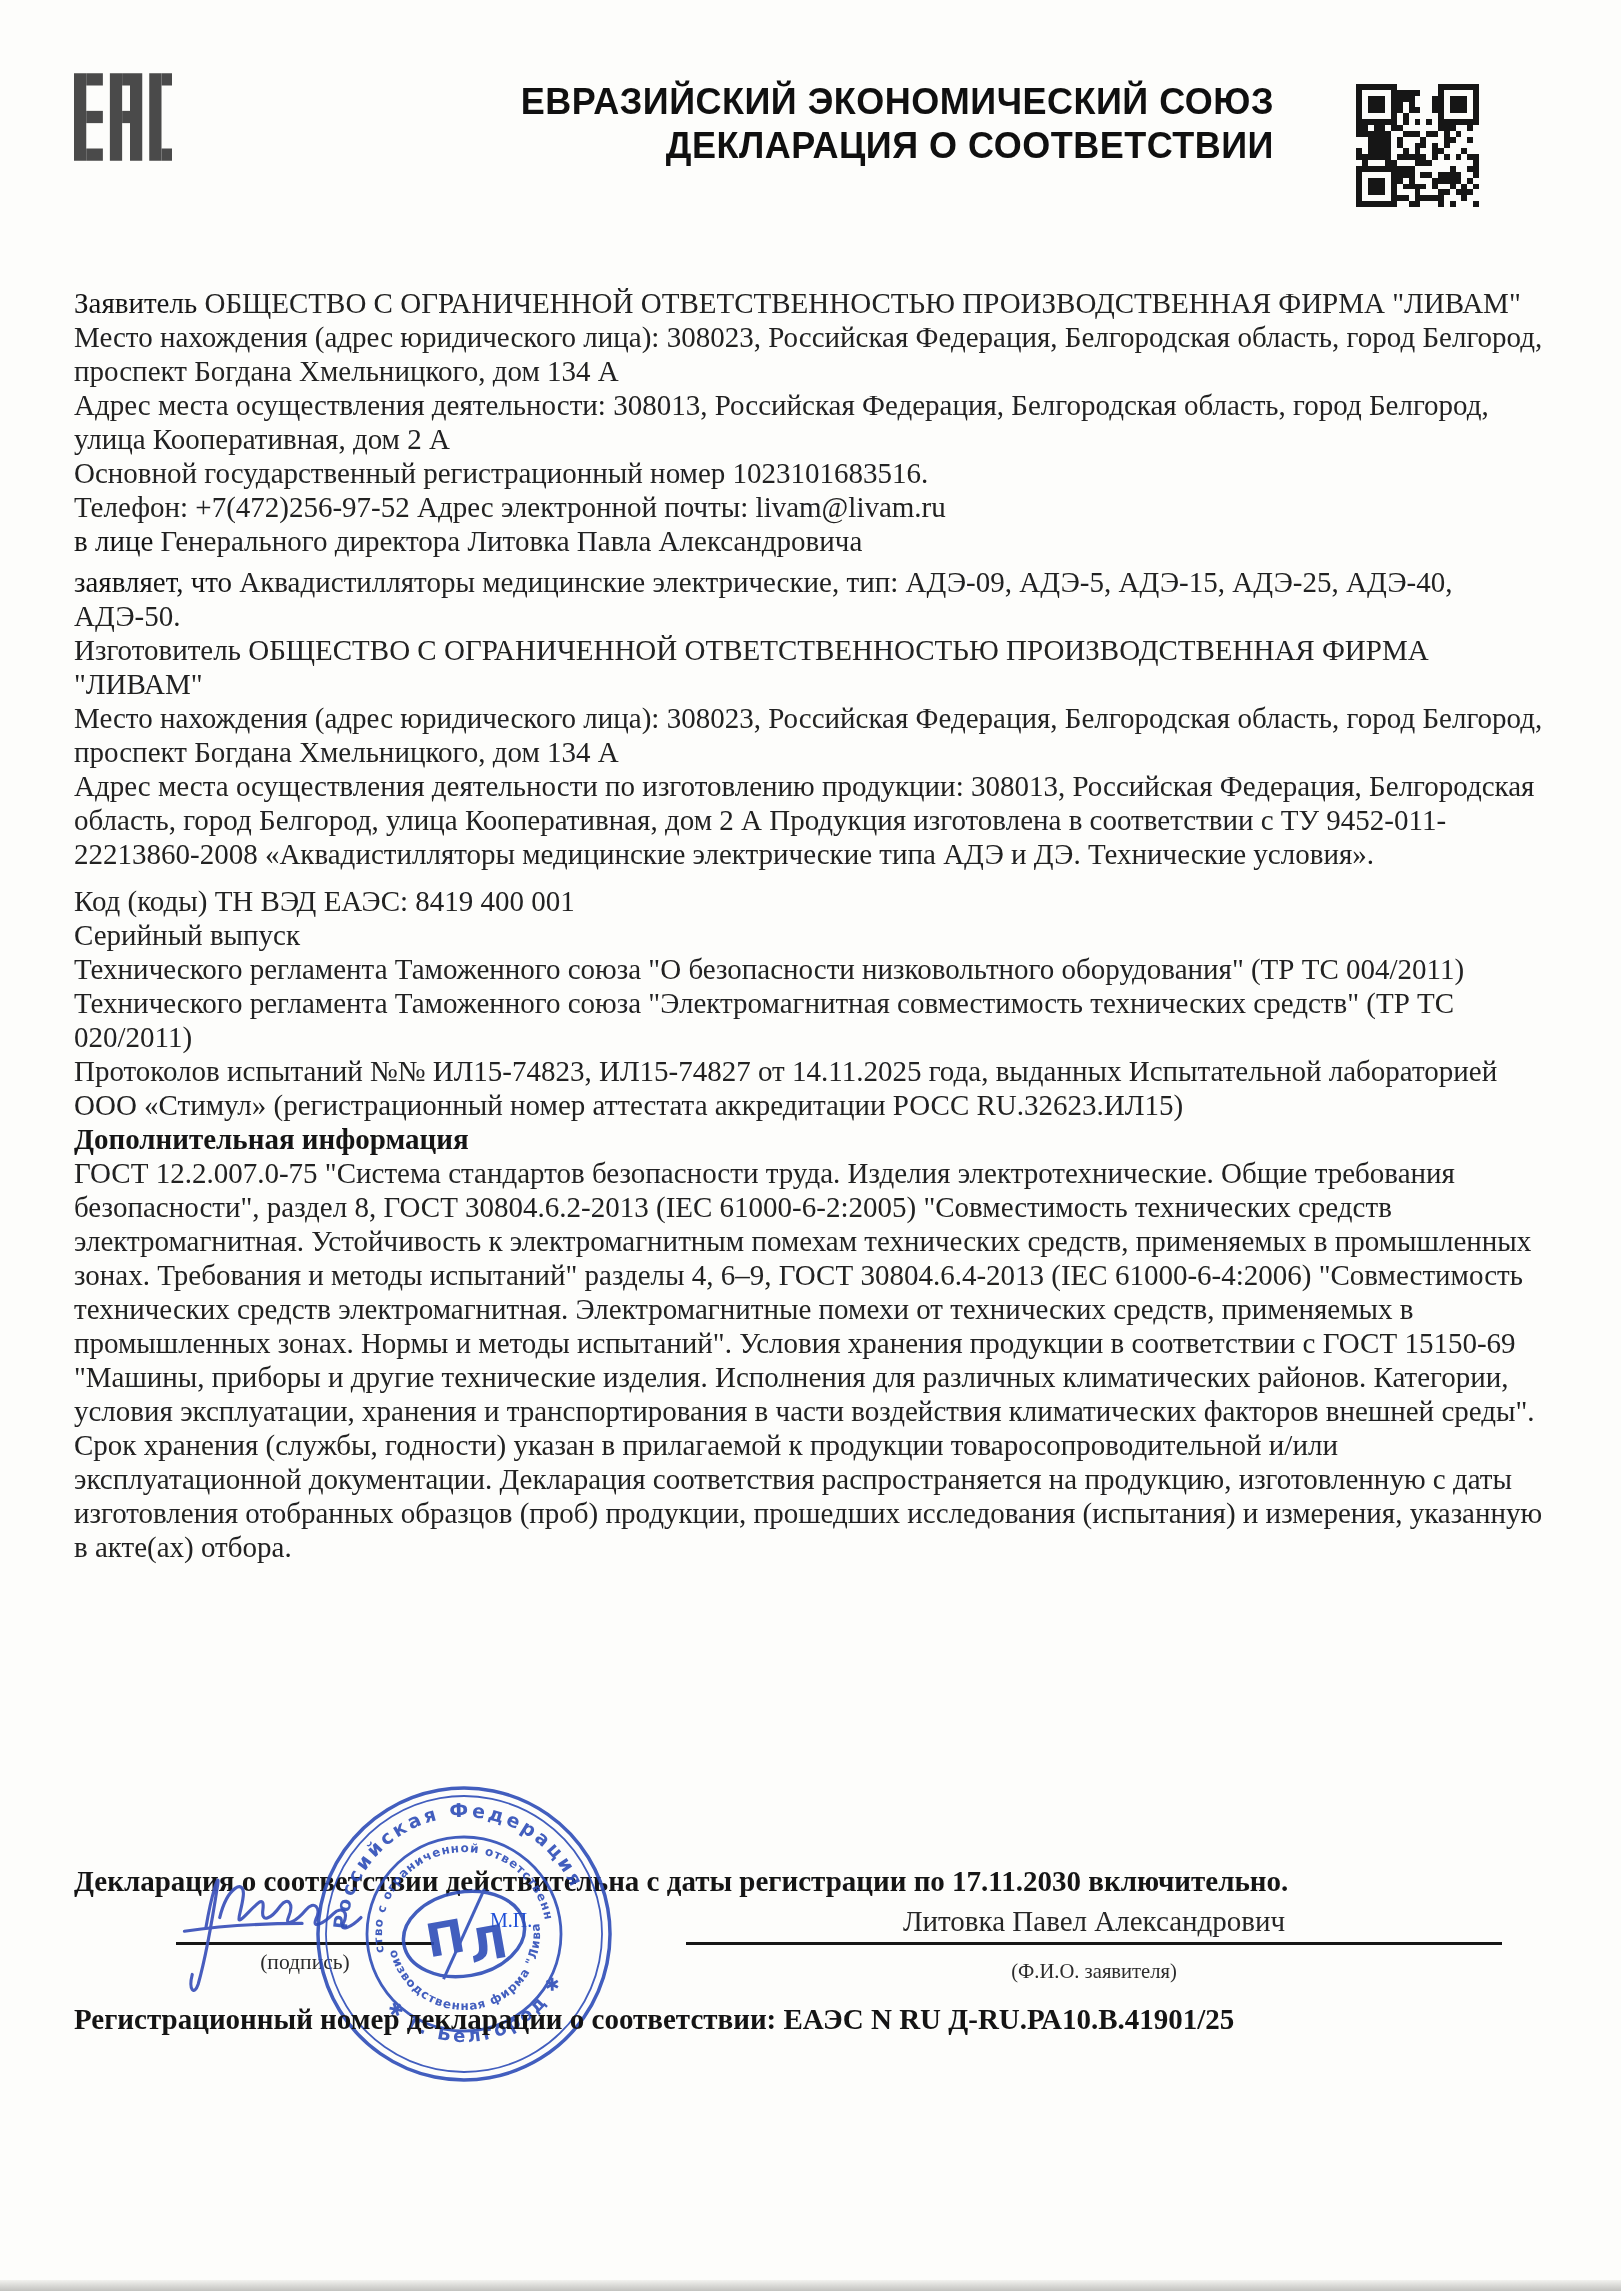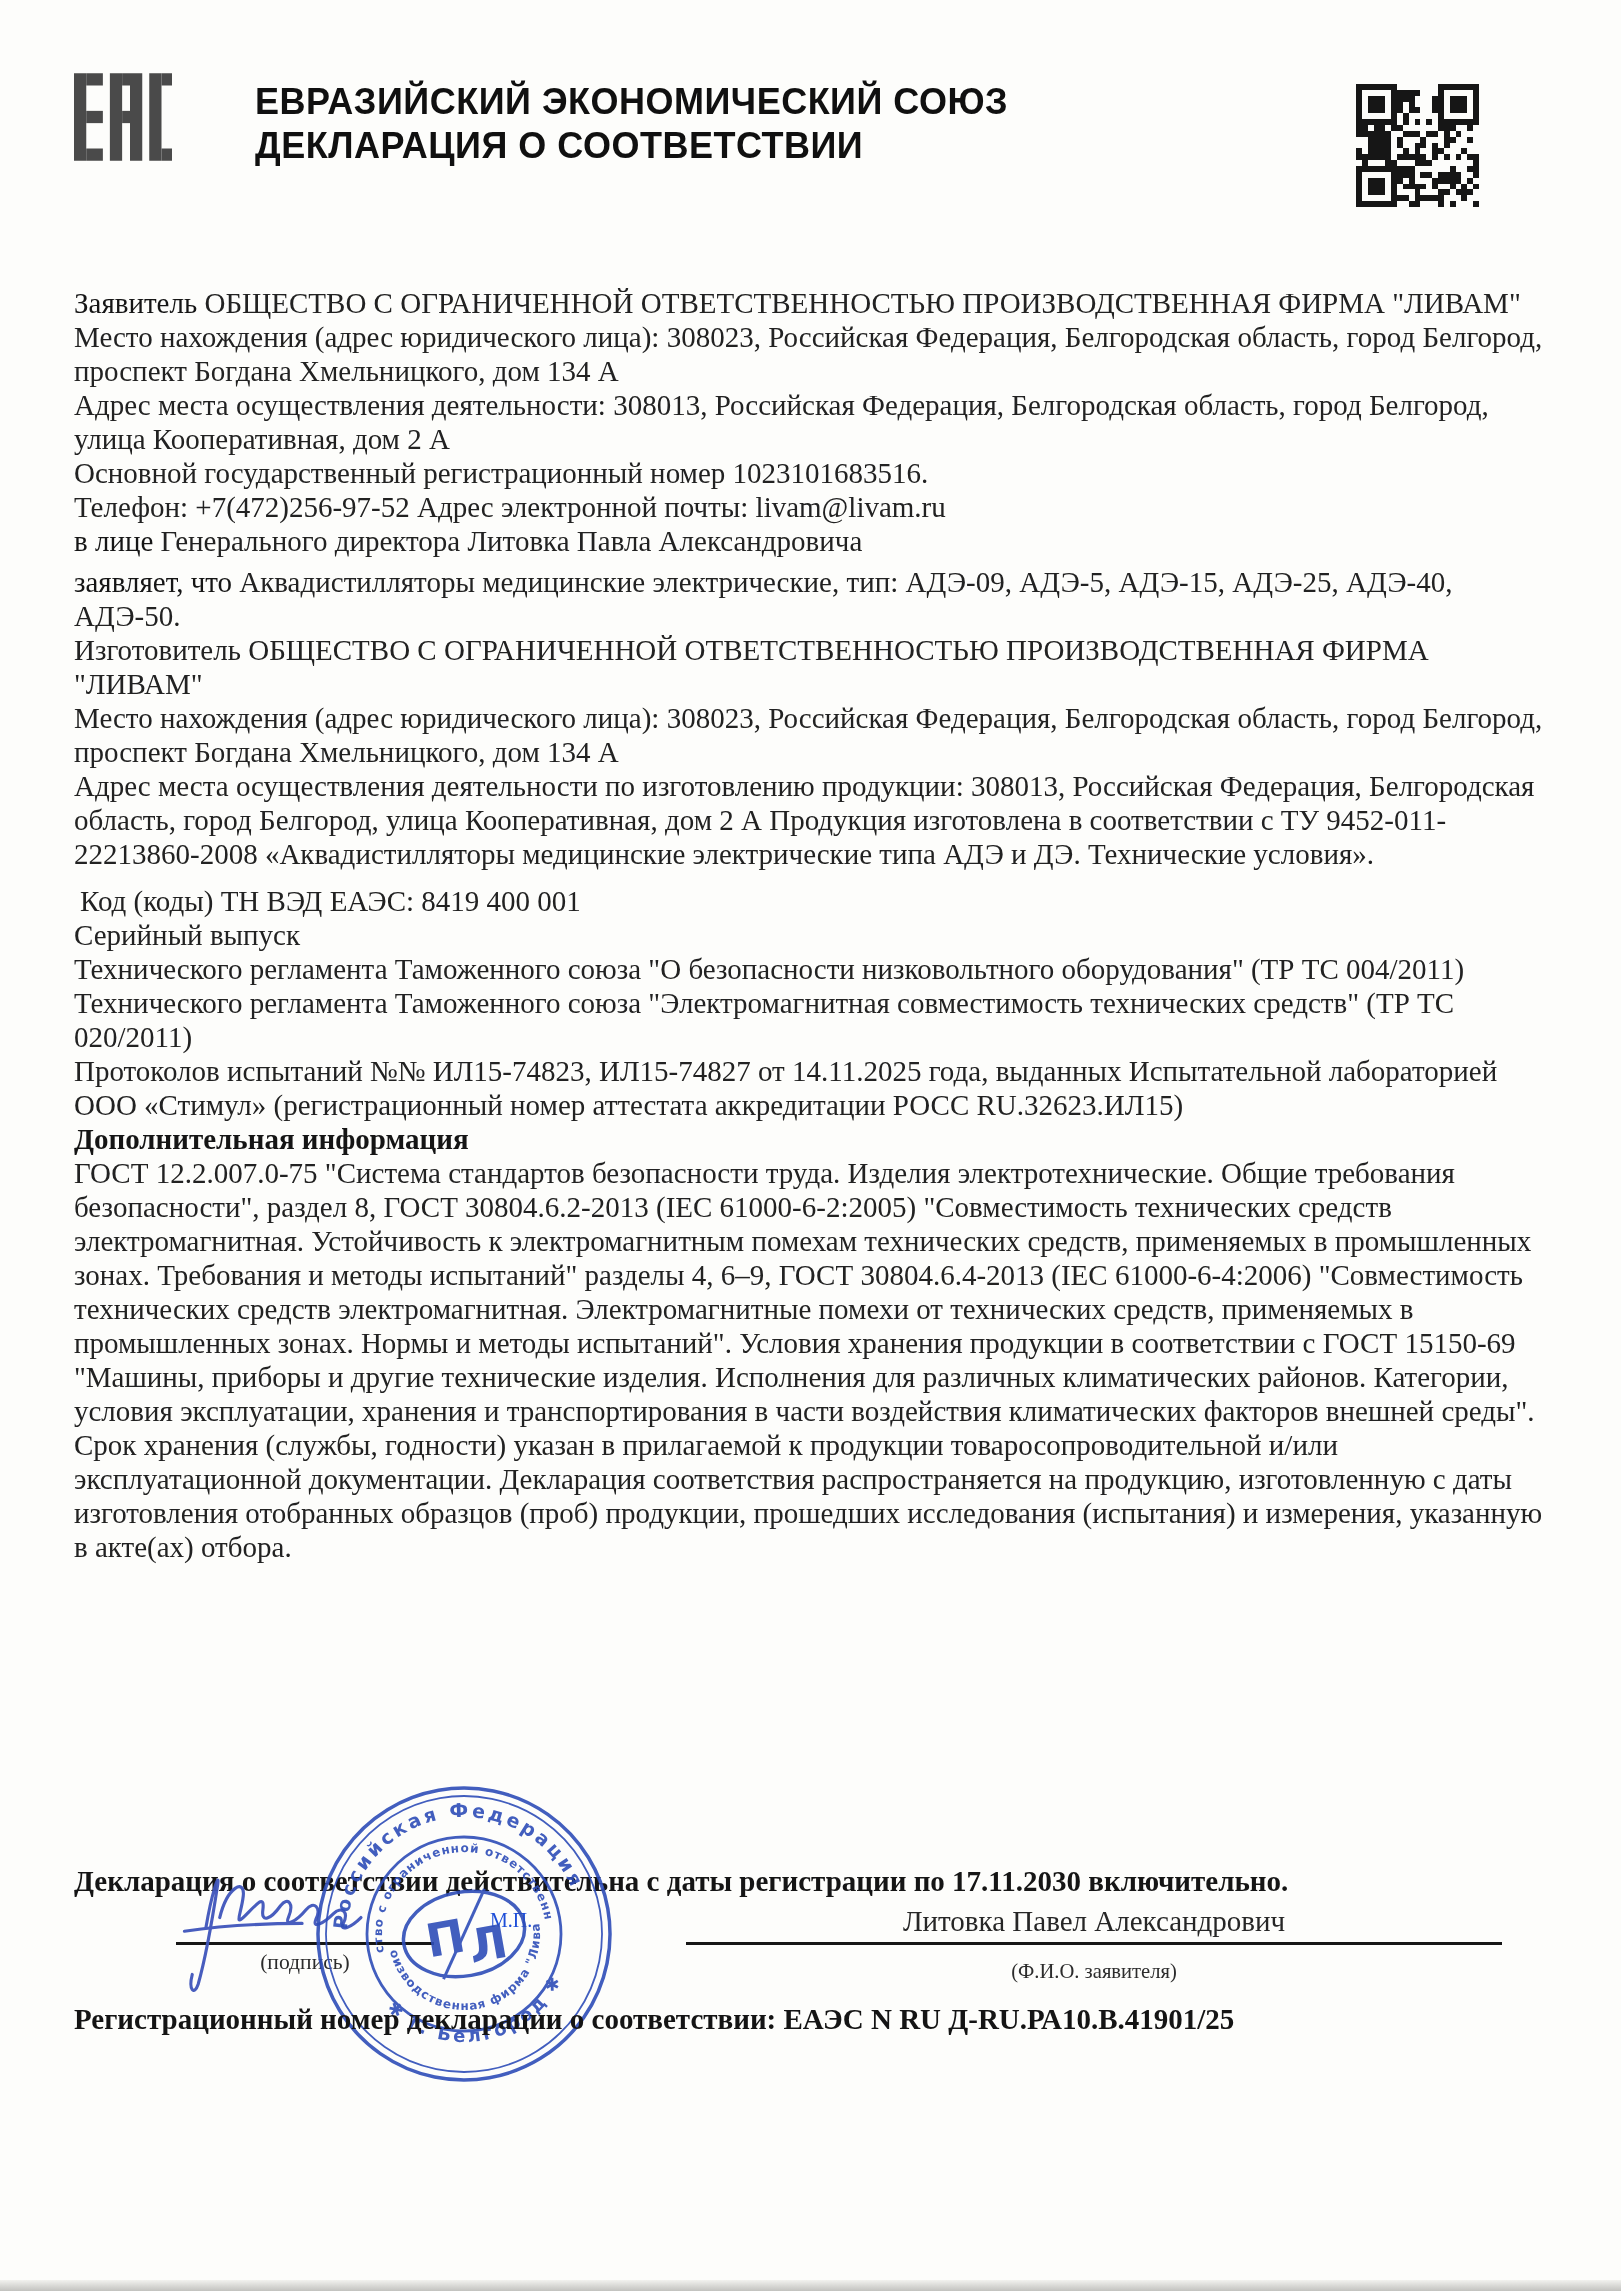--- a/index.html
+++ b/index.html
@@ -8,34 +8,34 @@
     width:1621px;height:2292px;
     background:#fdfdfb;
     overflow:hidden;
     font-family:"Liberation Serif", serif;
     color:#232323;
   }
   
   .eac-logo{position:absolute;left:74px;top:69px;width:98px;height:96px;}
   .doc-title{
     position:absolute;left:255px;top:80px;width:1019px;
-    text-align:left;
+    text-align:right;
     font-family:"Liberation Sans", sans-serif;
     font-weight:bold;font-size:36px;line-height:44px;
     letter-spacing:0.5px;color:#101010;
   }
   .qr{position:absolute;left:1356px;top:84px;width:123px;height:123px;}
   
   .body-text{
     position:absolute;left:74px;top:286px;width:1475px;
     font-size:29px;line-height:34px;color:#222;
   }
   .body-text p{margin:0;padding:0;}
   .body-text p.gap-7{margin-top:6.9px;}
-  .body-text p.gap-13{margin-top:12.7px;margin-left:6px;}
+  .body-text p.gap-13{margin-top:12.7px;}
   .body-text b{font-weight:normal;color:#151515;}
   .body-text p.bold{font-weight:bold;color:#151515;}
   
   .validity{
     position:absolute;left:74px;top:1865px;width:1475px;
     font-size:29px;font-weight:bold;color:#151515;
   }
   .fio-name{position:absolute;left:686px;top:1905px;width:816px;text-align:center;font-size:29px;color:#262626;}
   .rule{position:absolute;top:1942px;height:2.9px;background:#161616;}
   .rule.left{left:176px;width:258px;}

